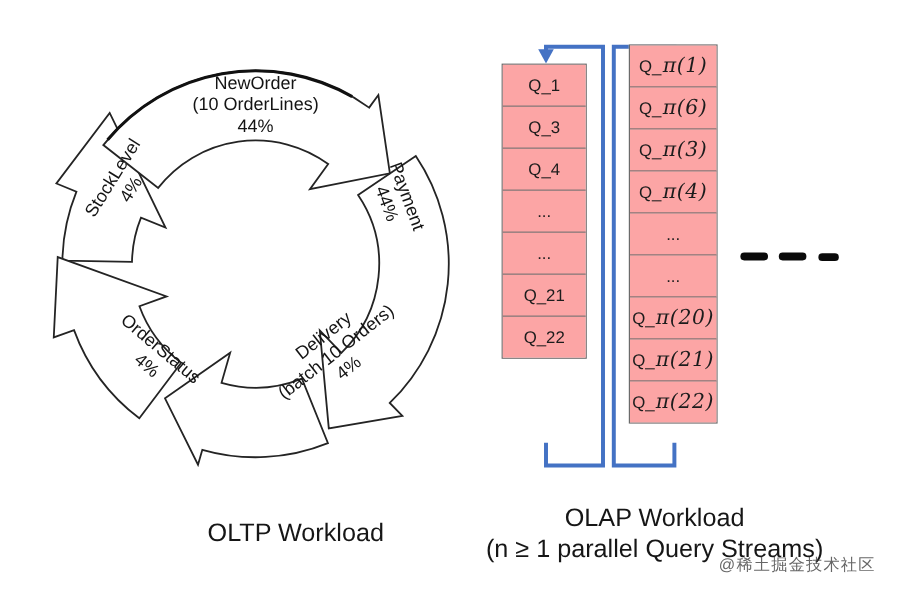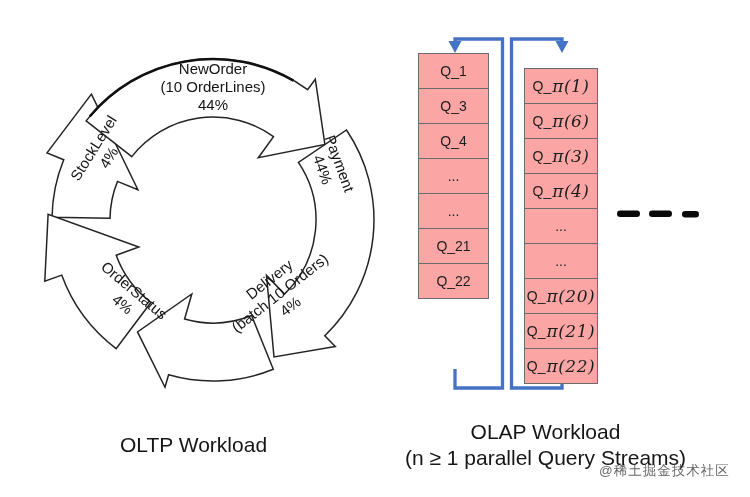--- a/index.html
+++ b/index.html
@@ -13,21 +13,21 @@
   .qrow{
     height:34px;border-bottom:1px solid #6b6b6b;background:#fca5a5;
     display:flex;align-items:center;justify-content:center;
     font-size:14px;color:#1c1c1c;
   }
   .qrow:last-child{border-bottom:none;}
   .qpre{font-family:"Liberation Sans",sans-serif;}
   .qmath{font-family:"DejaVu Serif",serif;font-style:italic;font-size:17px;margin-left:1px;letter-spacing:.5px;}
   
   .caption{position:absolute;color:#161616;font-size:21px;}
-  .oltp-cap{left:120px;top:433px;width:200px;text-align:left;}
+  .oltp-cap{left:120px;top:433px;width:200px;text-align:right;}
   .olap-cap{left:373px;top:419px;width:345px;text-align:center;line-height:26px;}
   .watermark{
     position:absolute;left:599px;top:462px;font-size:13.5px;color:#404040;
     opacity:.8;letter-spacing:1px;white-space:nowrap;
   }
   
   .seg-label{font-family:"Liberation Sans",sans-serif;font-size:15px;fill:#141414;}
 </style>
 </head>
 <body>
@@ -69,21 +69,21 @@
 
   <div id="stream1" class="qcol" style="left:418px;top:53px;width:71px;">
       <div class="qrow">Q_1</div>
       <div class="qrow">Q_3</div>
       <div class="qrow">Q_4</div>
       <div class="qrow">...</div>
       <div class="qrow">...</div>
       <div class="qrow">Q_21</div>
       <div class="qrow">Q_22</div>
     </div>
-  <div id="stream2" class="qcol" style="left:524px;top:68px;width:74px;">
+  <div id="stream2" class="qcol" style="left:524px;top:37px;width:74px;">
       <div class="qrow">
         <span class="qpre">Q_</span>
         <span class="qmath">π(1)</span>
       </div>
       <div class="qrow">
         <span class="qpre">Q_</span>
         <span class="qmath">π(6)</span>
       </div>
       <div class="qrow">
         <span class="qpre">Q_</span>

